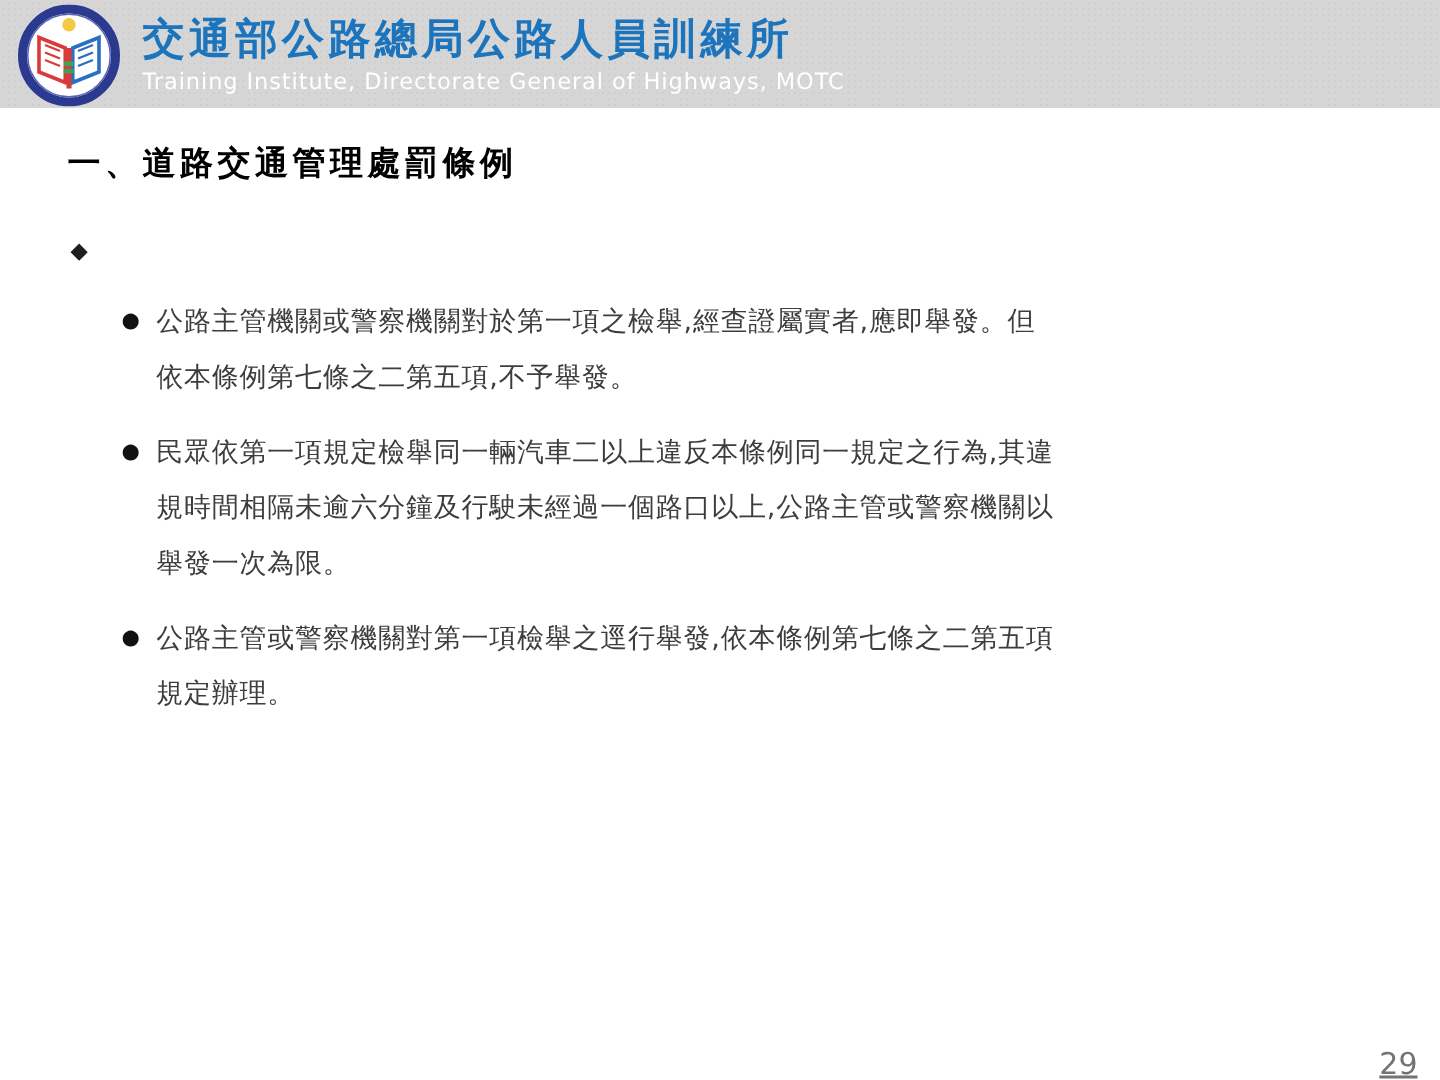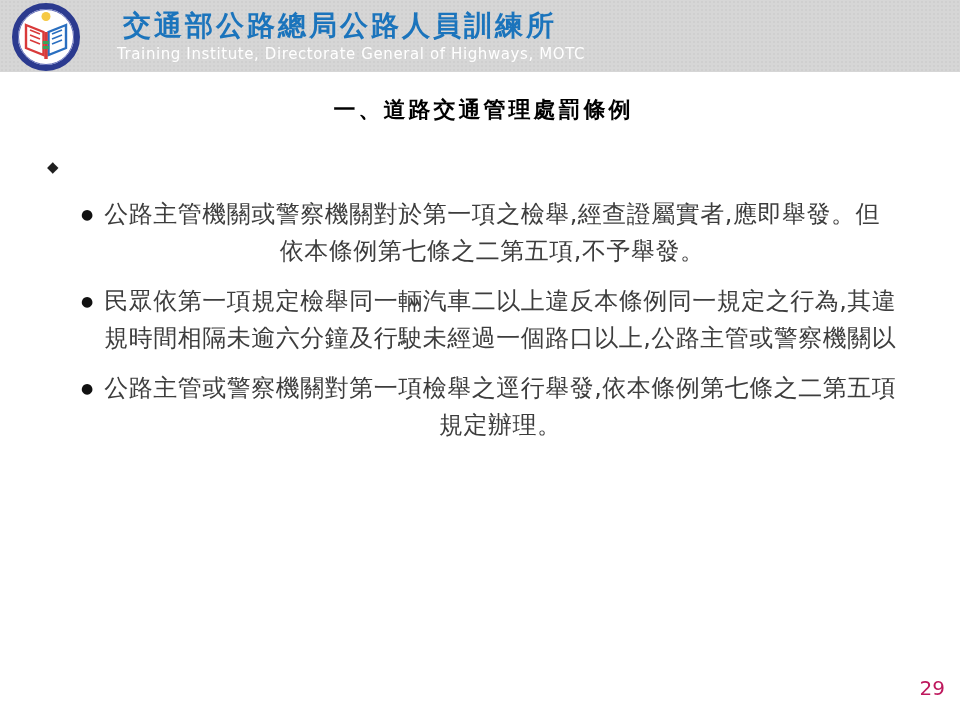--- a/index.html
+++ b/index.html
@@ -1,36 +1,36 @@
 <!DOCTYPE html>
 <html><head>
 <meta charset="utf-8">
 <style>
   html,body{margin:0;padding:0;background:#888;}
   .slide{
     position:relative;width:960px;height:720px;background:#ffffff;
     font-family:"DejaVu Sans","Liberation Sans",sans-serif;
-    overflow:hidden;margin:0 auto;text-align:center;
+    overflow:hidden;margin:0 auto;
   }
   
   .header{
     position:absolute;top:0;left:0;width:960px;height:72px;
     background:#d6d6d6;
     background-image:radial-gradient(#cfcfcf 0.8px, transparent 0.8px);
     background-size:4px 4px;
   }
   .logo{position:absolute;left:9px;top:3px;width:74px;height:68px;}
   .header-text{position:absolute;left:95px;top:8px;}
   .header-title{
     font-size:28px;font-weight:bold;color:#1b74bc;
     letter-spacing:3px;line-height:36px;white-space:nowrap;
   }
   .header-subtitle{
     font-size:15px;color:#ffffff;letter-spacing:0.6px;
-    line-height:19px;margin-top:1px;white-space:nowrap;margin-left:22px;
+    line-height:19px;margin-top:1px;white-space:nowrap;
   }
   
   .content{position:absolute;left:45px;top:88px;right:38px;}
   .heading{
     margin:0 0 20px 0;font-size:22px;font-weight:bold;color:#000000;
     letter-spacing:3px;line-height:44px;
   }
   .section-line{
     display:flex;align-items:flex-start;margin:0 0 14px 2px;
     font-size:21px;font-weight:bold;color:#1a1a1a;line-height:30px;
@@ -38,27 +38,27 @@
   .diamond{
     font-size:15px;line-height:30px;margin-right:13px;color:#1f1f1f;
   }
   .bullets{margin-left:36px;}
   .bullet{display:flex;margin-bottom:13px;}
   .marker{
     font-size:14px;line-height:37px;margin-right:11px;color:#111111;
     flex:0 0 auto;
   }
   .bullet-text{
-    font-size:24px;line-height:37px;color:#3d3d3d;letter-spacing:0.5px;
+    font-size:18px;line-height:37px;color:#3d3d3d;letter-spacing:0.5px;
   }
   .bullet-text div{white-space:nowrap;}
   
   .page-number{
-    position:absolute;right:15px;bottom:21px;
-    font-size:20px;color:#be185d;line-height:22px;
+    position:absolute;right:15px;bottom:0;
+    font-size:20px;color:#737373;line-height:22px;text-decoration:underline;
   }
 </style>
 </head>
 <body>
 
 <div class="slide">
 
   <div class="header">
     <div class="logo">
       <svg viewBox="0 0 74 68" width="74" height="68" aria-hidden="true">
@@ -95,20 +95,21 @@
           <div>公路主管機關或警察機關對於第一項之檢舉,經查證屬實者,應即舉發。但</div>
           <div>依本條例第七條之二第五項,不予舉發。</div>
         </div>
       </div>
 
       <div class="bullet">
         <span class="marker">●</span>
         <div class="bullet-text">
           <div>民眾依第一項規定檢舉同一輛汽車二以上違反本條例同一規定之行為,其違</div>
           <div>規時間相隔未逾六分鐘及行駛未經過一個路口以上,公路主管或警察機關以</div>
+          <div>舉發一次為限。</div>
         </div>
       </div>
 
       <div class="bullet">
         <span class="marker">●</span>
         <div class="bullet-text">
           <div>公路主管或警察機關對第一項檢舉之逕行舉發,依本條例第七條之二第五項</div>
           <div>規定辦理。</div>
         </div>
       </div>

